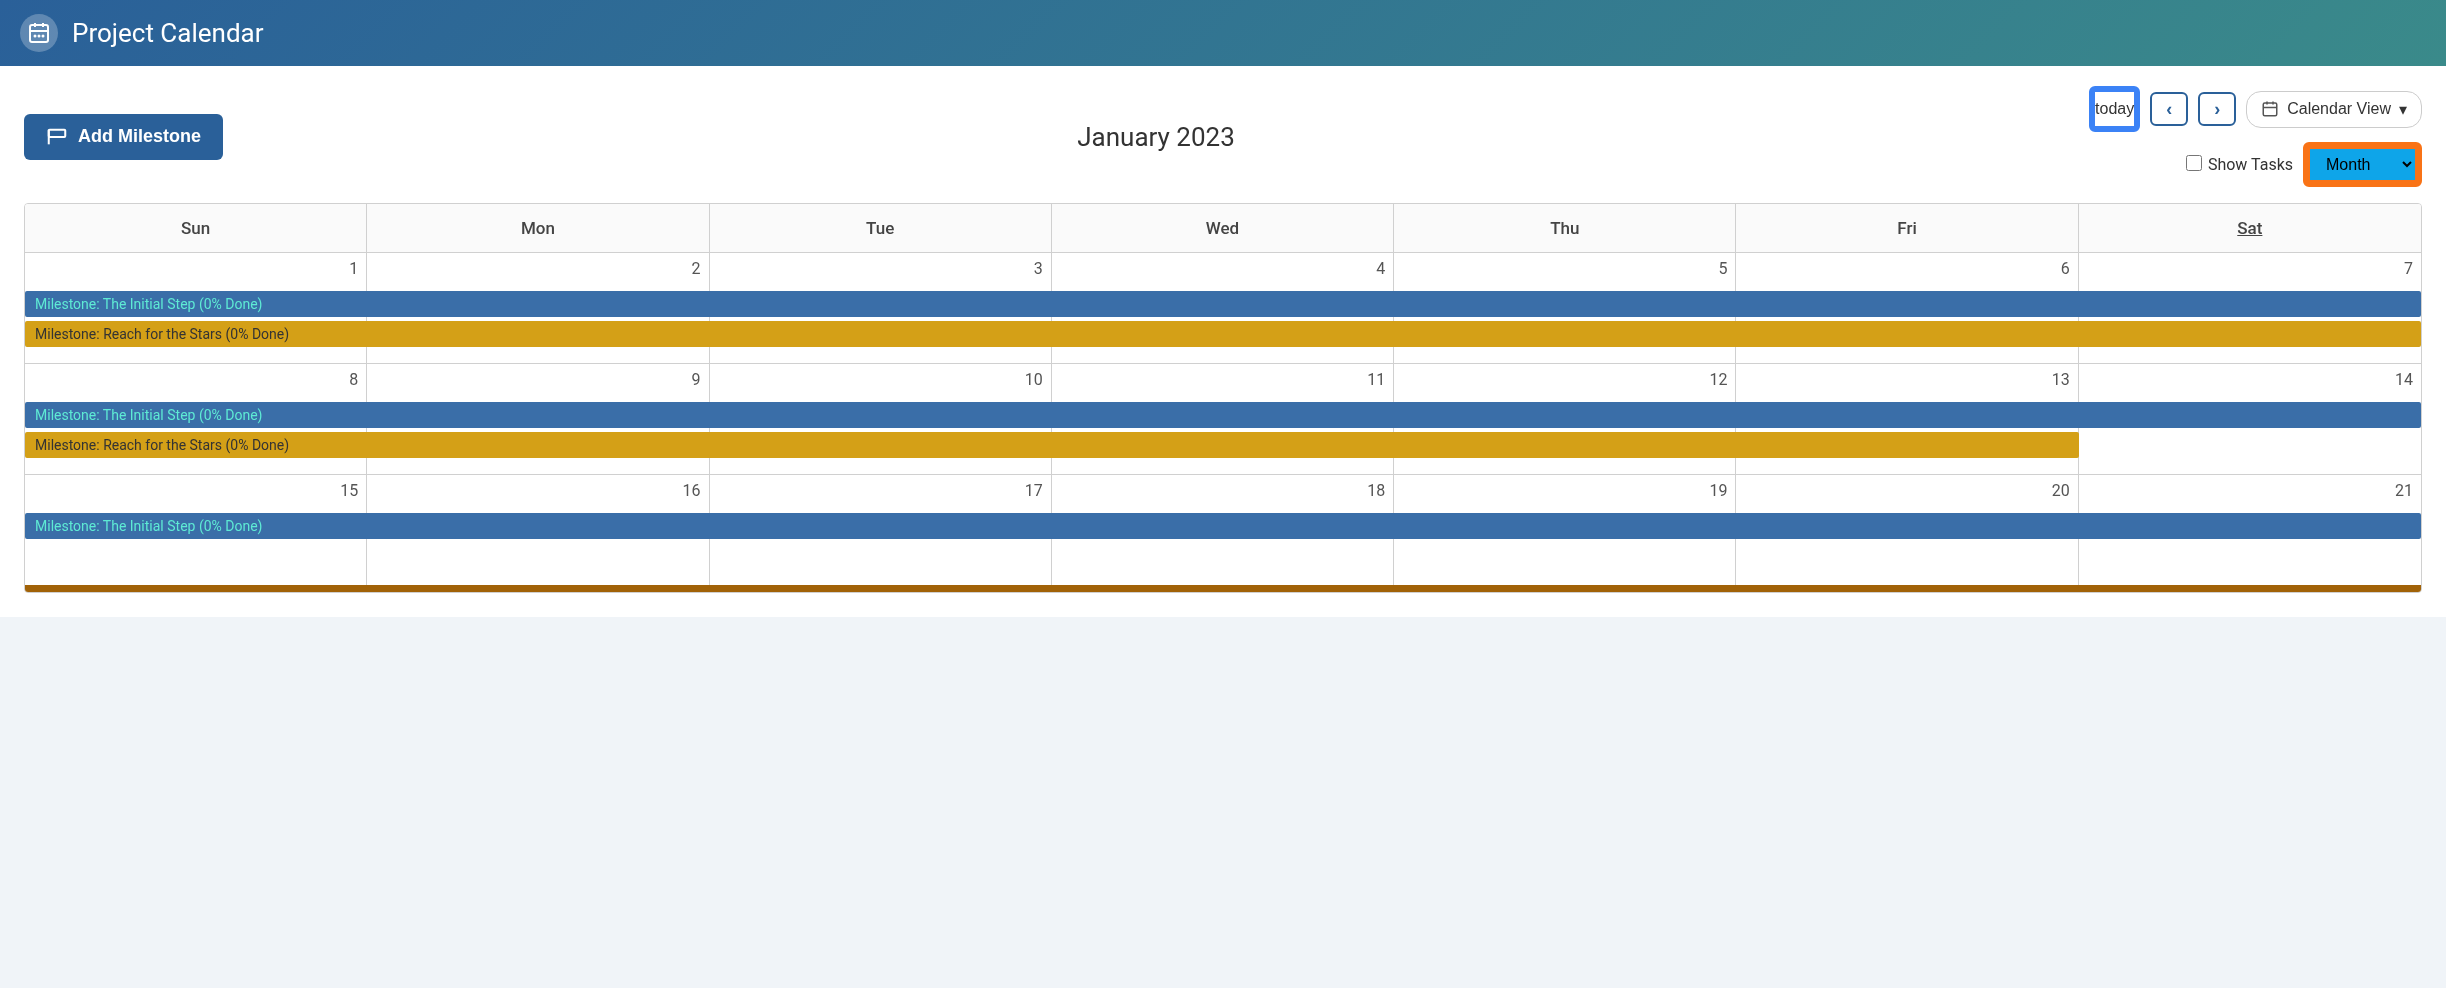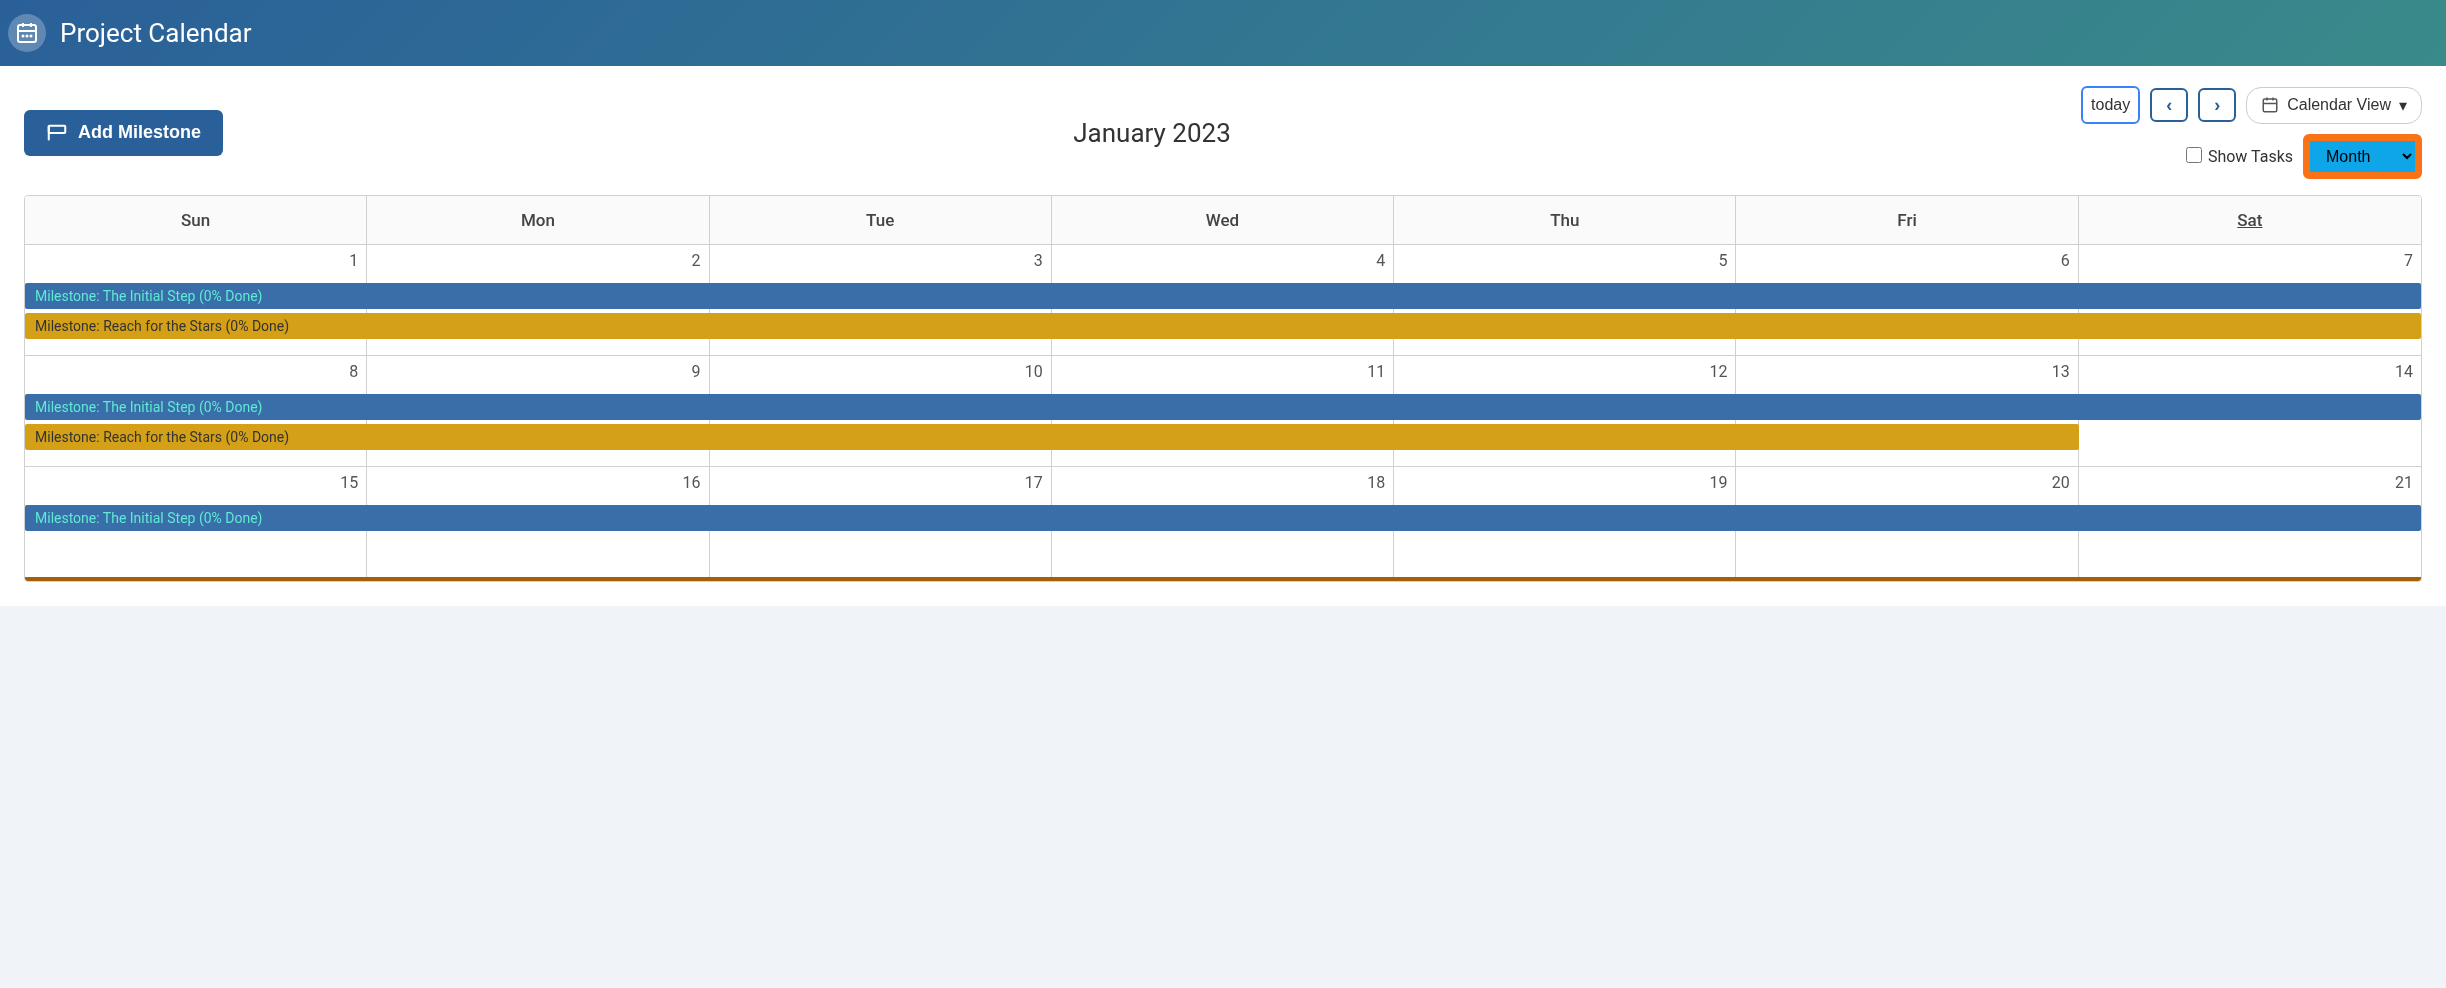--- a/index.html
+++ b/index.html
@@ -5,21 +5,21 @@
     * { box-sizing: border-box; margin: 0; padding: 0; }
     body {
       font-family: -apple-system, BlinkMacSystemFont, 'Segoe UI', Roboto, sans-serif;
       background: #f0f4f8;
       min-height: 100vh;
     }
 
     
     .top-bar {
       background: linear-gradient(135deg, #2a6099 0%, #3a8a8a 100%);
-      padding: 14px 8px;
+      padding: 14px 20px;
       display: flex;
       align-items: center;
       gap: 14px;
     }
     .top-bar-icon {
       width: 38px;
       height: 38px;
       border-radius: 50%;
       background: rgba(255,255,255,0.25);
       display: flex; align-items: center; justify-content: center;
@@ -85,23 +85,23 @@
     }
     .toolbar-right-bottom {
       display: flex;
       align-items: center;
       gap: 10px;
     }
 
     .today-btn {
       background: white;
       color: #333;
-      border: 2px solid #3b82f6;
+      border: 6px solid #3b82f6;
       border-radius: 6px;
-      padding: 8px 8px;
+      padding: 8px 0;
       font-size: 16px;
       cursor: pointer;
     }
 
     .nav-btn {
       background: white;
       color: #2a6099;
       border: 2px solid #2a6099;
       border-radius: 6px;
       padding: 6px 14px;
@@ -362,21 +362,21 @@
         <div class="day-cell">
             <div class="day-number">14</div>
           </div>
       </div>
       <div class="bars-overlay">
         <div class="milestone-bar bar-blue bar-full">Milestone: The Initial Step (0% Done)</div>
         <div class="milestone-bar bar-gold" style="width: calc(100% * 6/7);">Milestone: Reach for the Stars (0% Done)</div>
       </div>
     </div>
 
-    <div class="week-wrapper" style="position:relative; border-bottom:4px solid #a16207;">
+    <div class="week-wrapper" style="position:relative; border-bottom:7px solid #a16207;">
       <div class="cells-row" style="border-bottom:none;">
         <div class="day-cell">
             <div class="day-number">15</div>
           </div>
         <div class="day-cell">
             <div class="day-number">16</div>
           </div>
         <div class="day-cell">
             <div class="day-number">17</div>
           </div>

